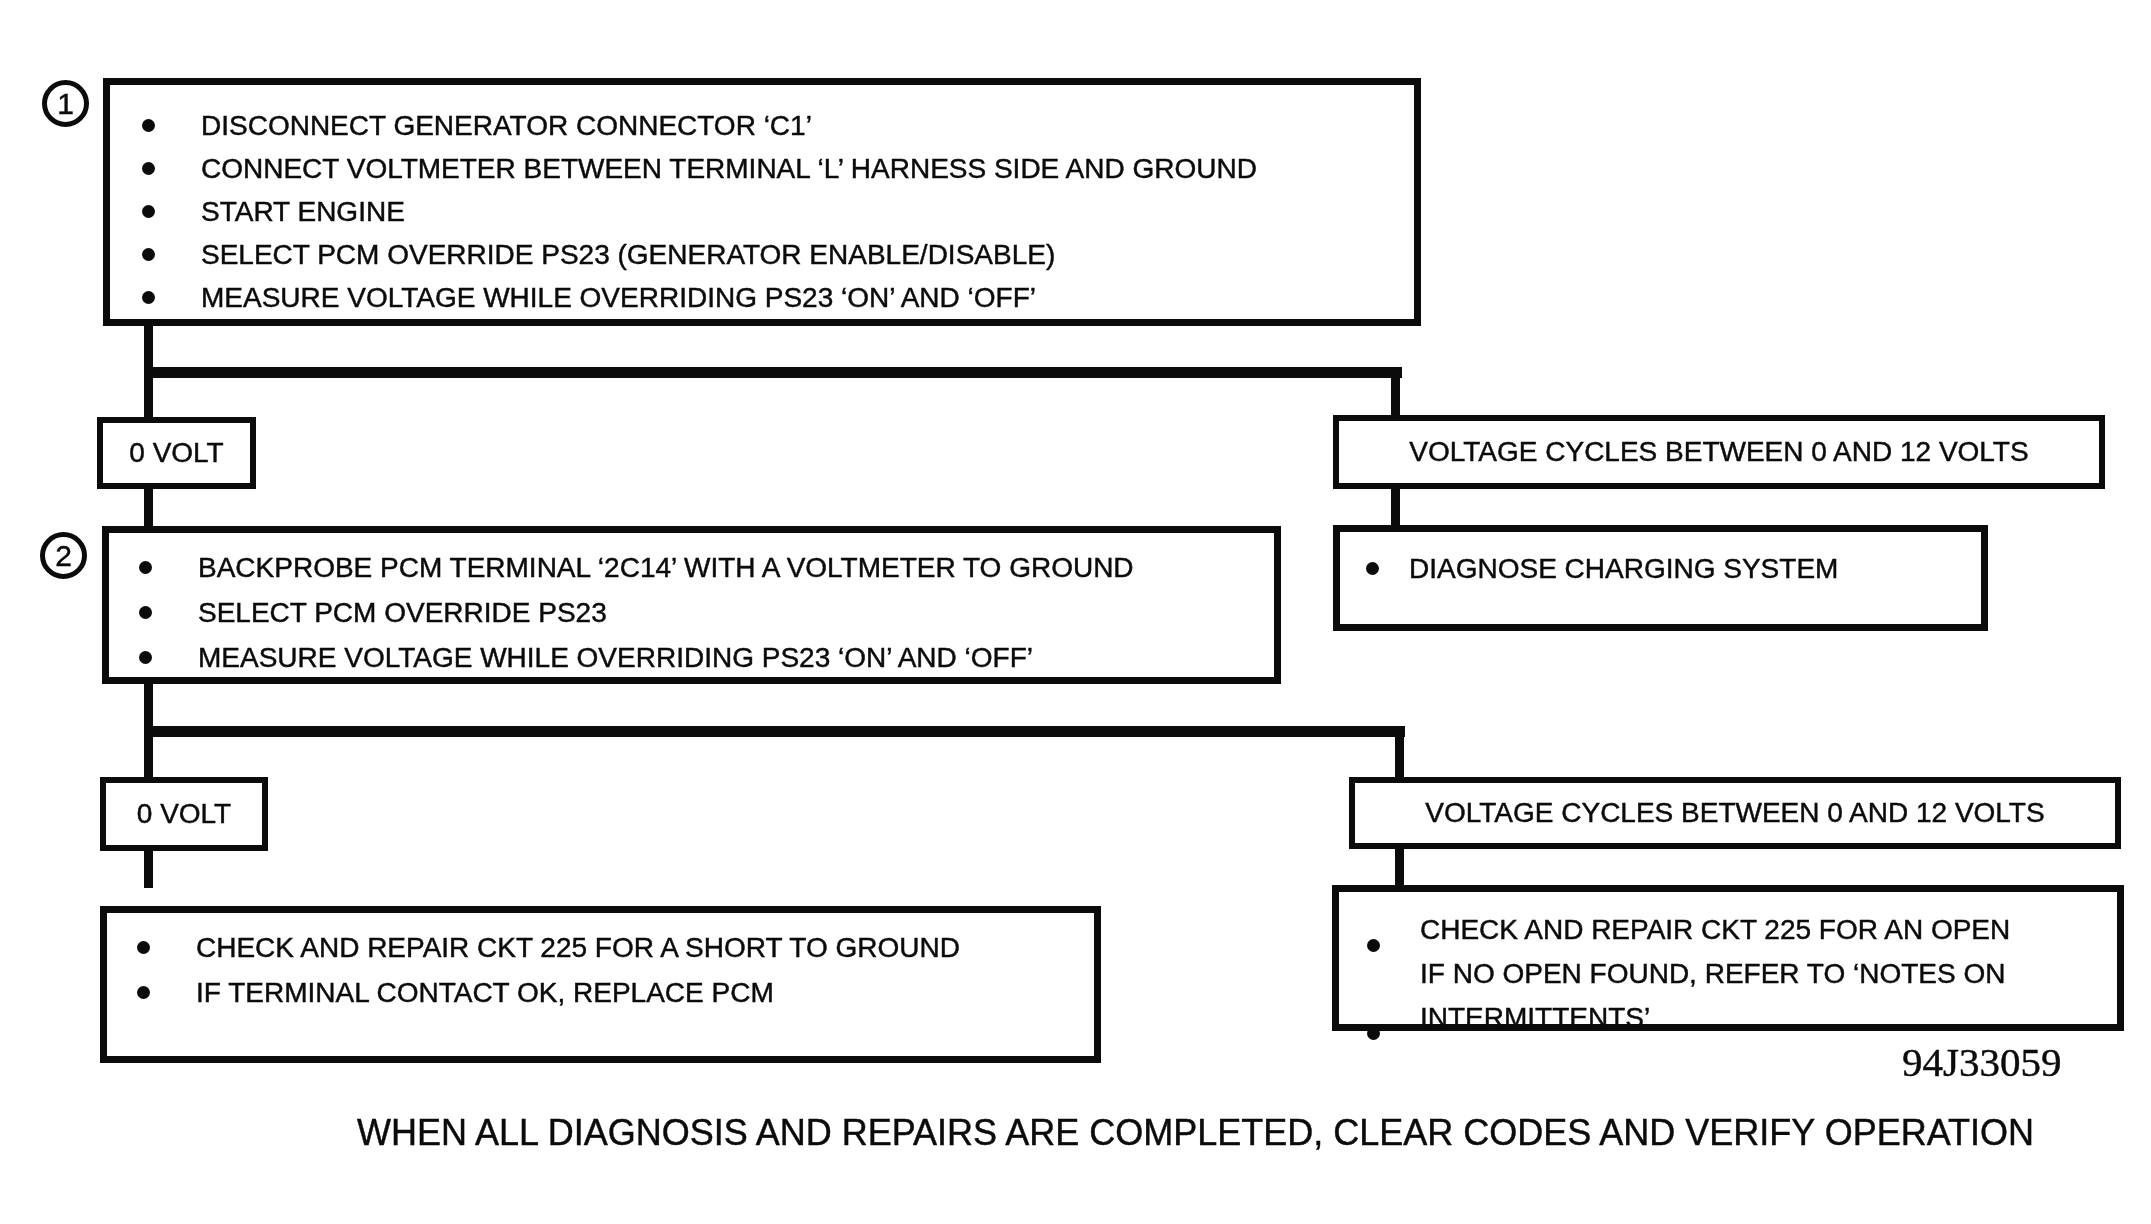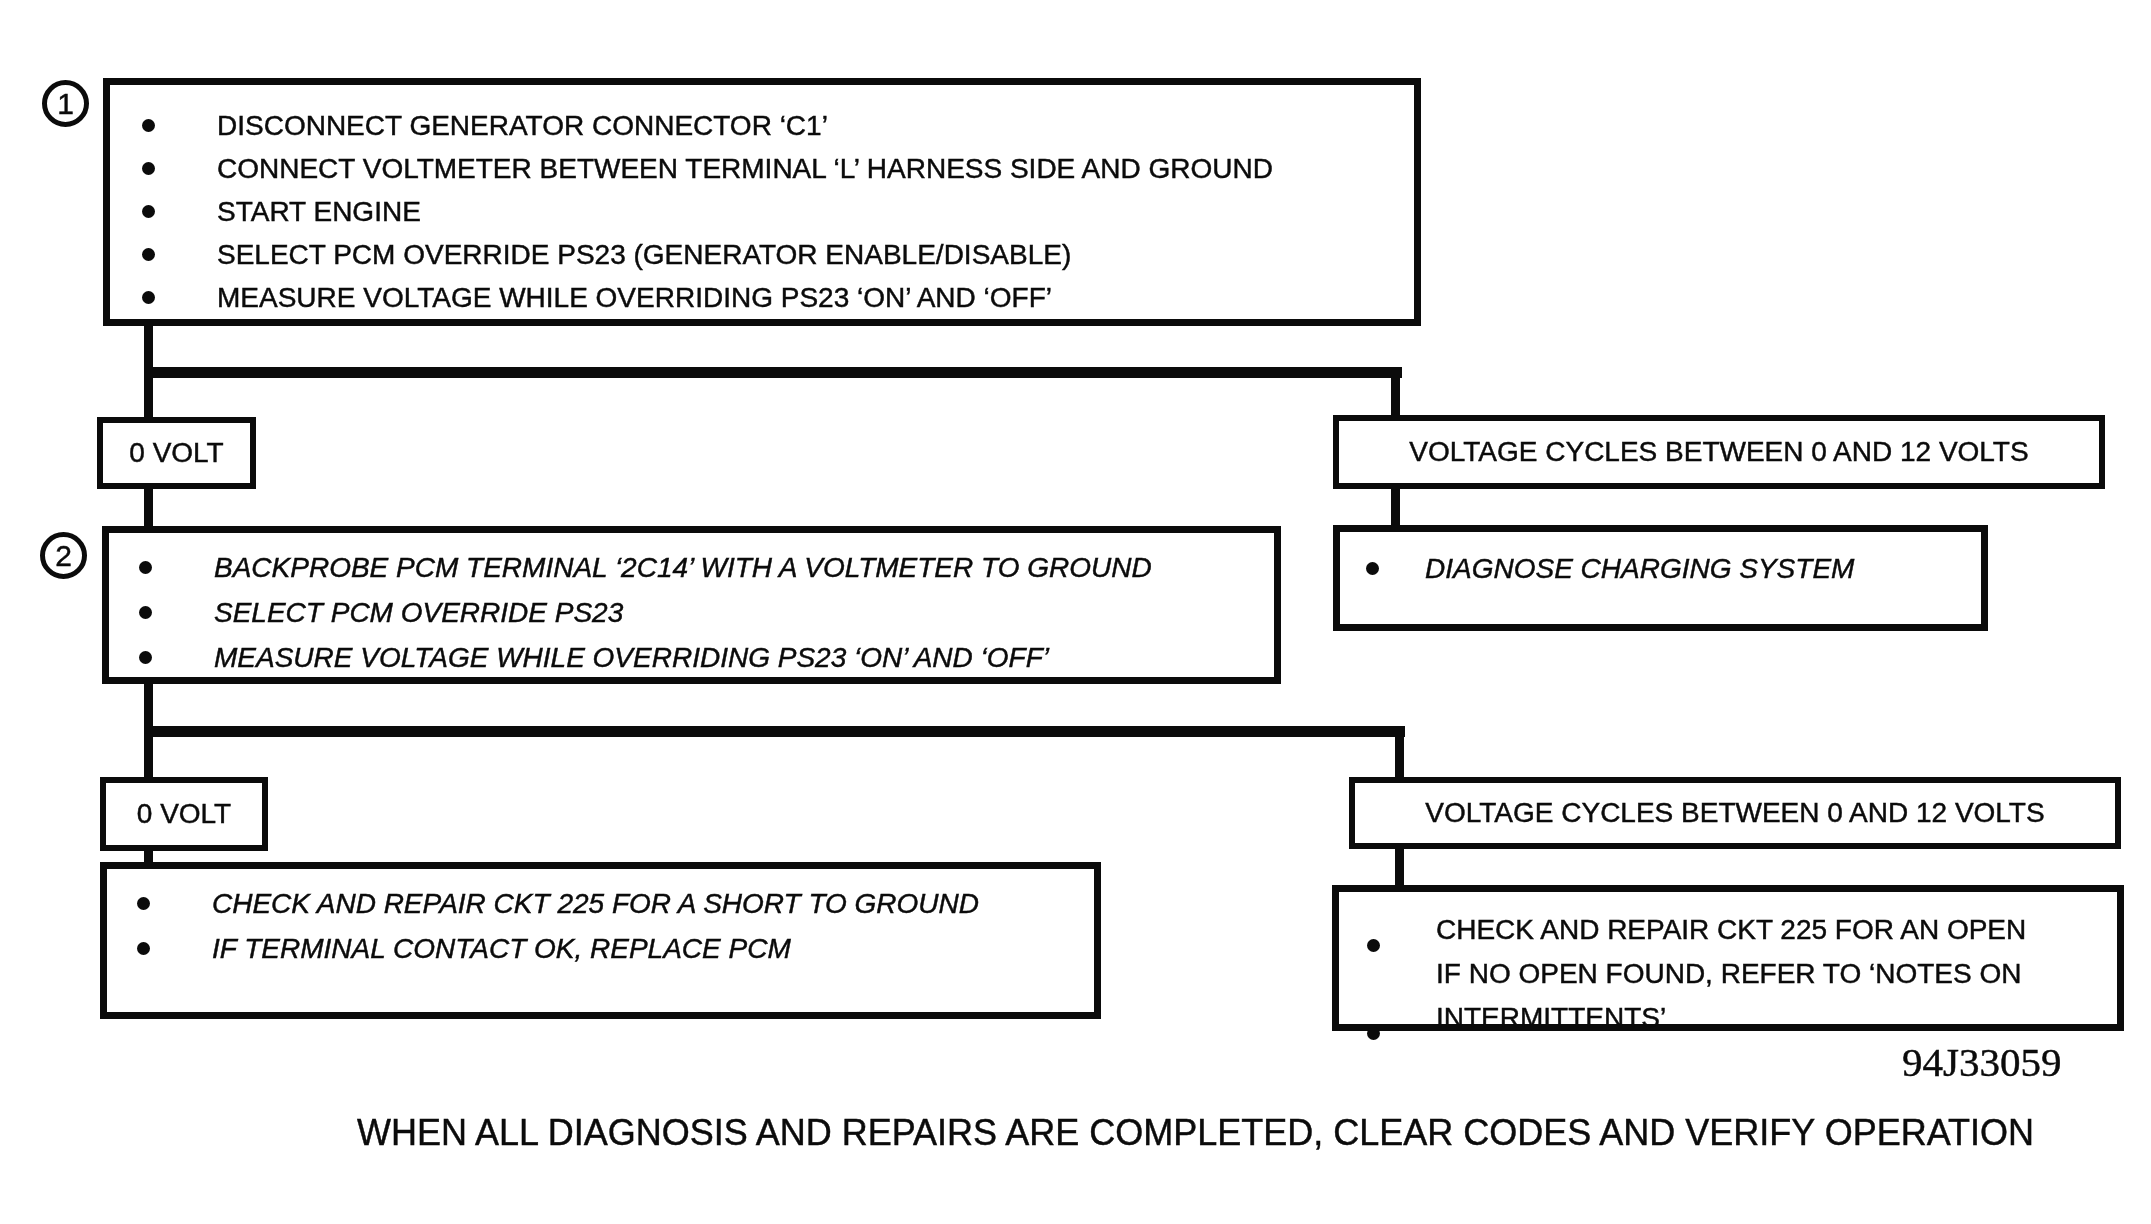--- a/index.html
+++ b/index.html
@@ -47,31 +47,30 @@
   }
   ul.bullets{
     list-style:none;
     margin:0;
     padding:0;
     font-size:28px;
   }
   .bullet-row{
     display:flex;
     align-items:flex-start;
-    gap:16px;
   }
   .dot{
     flex:0 0 13px;
     width:13px;height:13px;
     border-radius:50%;
     background:var(--ink);
   }
   .lh43 .bullet-row{line-height:43px;}
   .lh43 .dot{margin-top:15px;}
-  .lh45 .bullet-row{line-height:45px;font-style:italic;}
+  .lh45 .bullet-row{line-height:45px;}
   .lh45 .dot{margin-top:16px;}
   .lh44 .bullet-row{line-height:44px;align-items:flex-end;}
   .lh44 .dot{margin-top:15px;}
   .bullet-text{margin-left:46px;white-space:nowrap;}
   .wrap .bullet-text{white-space:normal;max-width:700px;margin-left:40px;}
   .fig-number{
     position:absolute;
     font-family:"Liberation Serif", serif;
     font-weight:normal;
     font-size:41px;
@@ -171,21 +170,21 @@
   <div class="box label-box" style="left:100px;top:777px;width:168px;height:74px;">
     <span>0 VOLT</span>
   </div>
   <div class="box label-box" style="left:1349px;top:777px;width:772px;height:72px;">
     <span>VOLTAGE CYCLES BETWEEN 0 AND 12 VOLTS</span>
   </div>
 
   <div class="line" style="left:144px;top:848px;width:9px;height:40px;"></div>
   <div class="line" style="left:1395px;top:846px;width:9px;height:43px;"></div>
 
-  <div class="box" style="left:100px;top:862px;width:1001px;height:157px;">
+  <div class="box" style="left:100px;top:906px;width:1001px;height:157px;">
     <ul class="bullets lh45" style="padding:12px 8px 0 30px;">
       <li class="bullet-row">
         <span class="dot"></span>
         <span class="bullet-text">CHECK AND REPAIR CKT 225 FOR A SHORT TO GROUND</span>
       </li>
       <li class="bullet-row">
         <span class="dot"></span>
         <span class="bullet-text">IF TERMINAL CONTACT OK, REPLACE PCM</span>
       </li>
     </ul>

